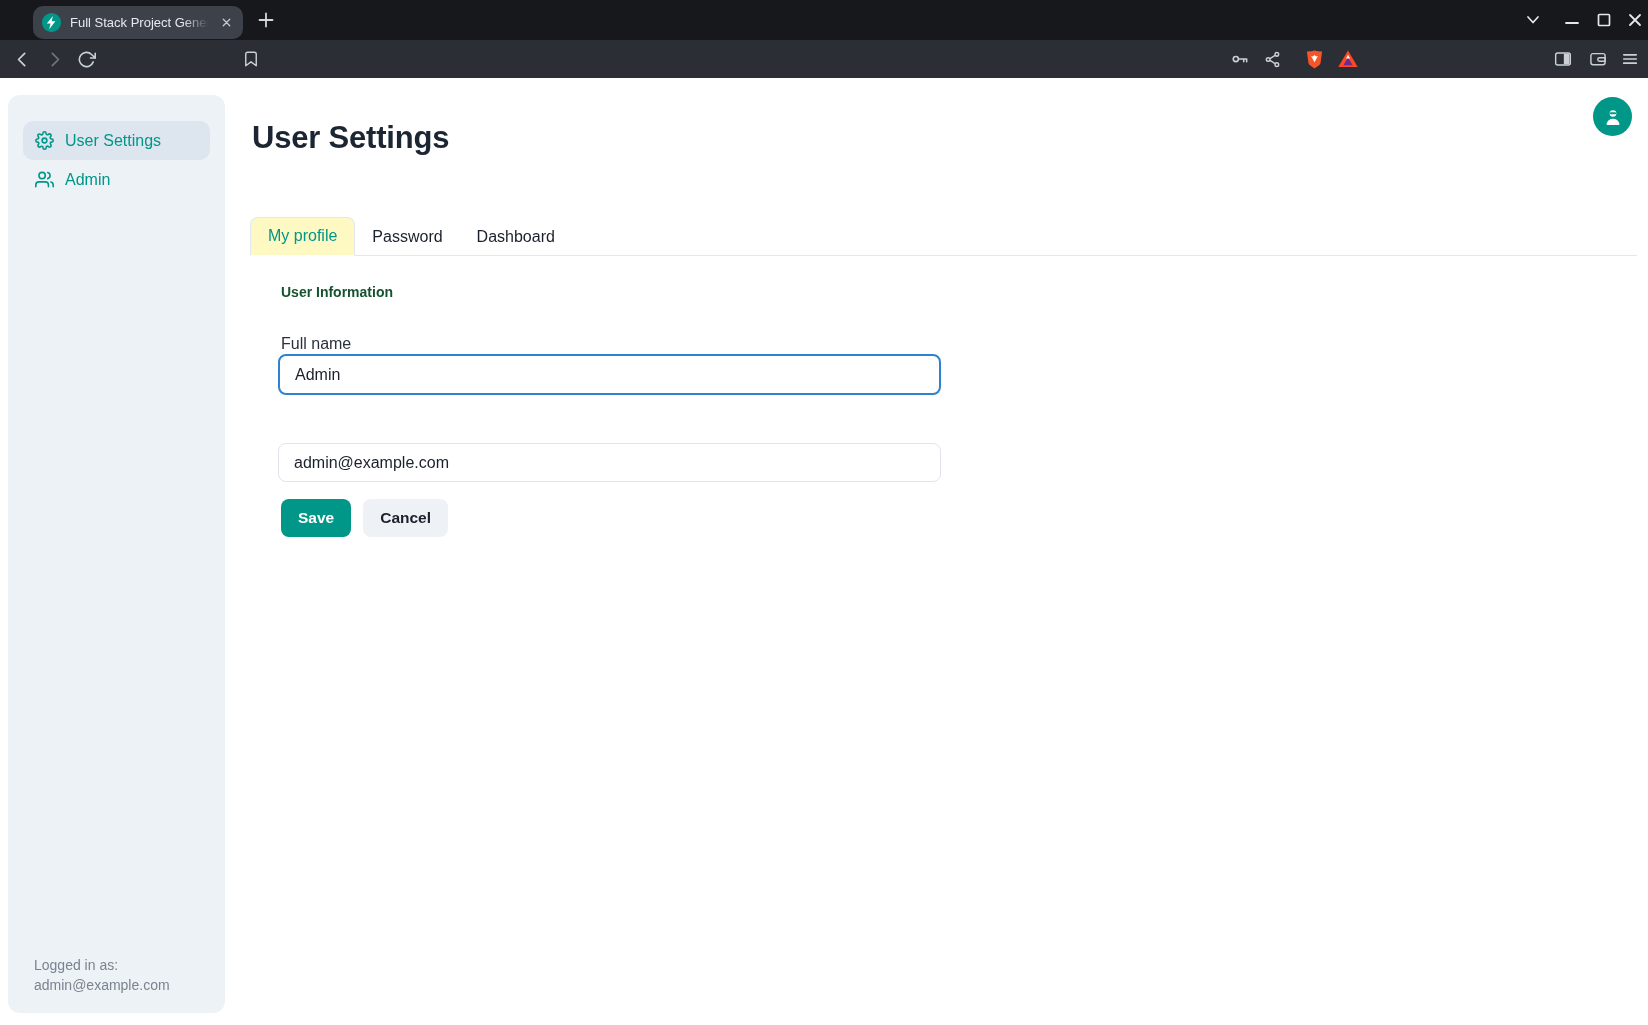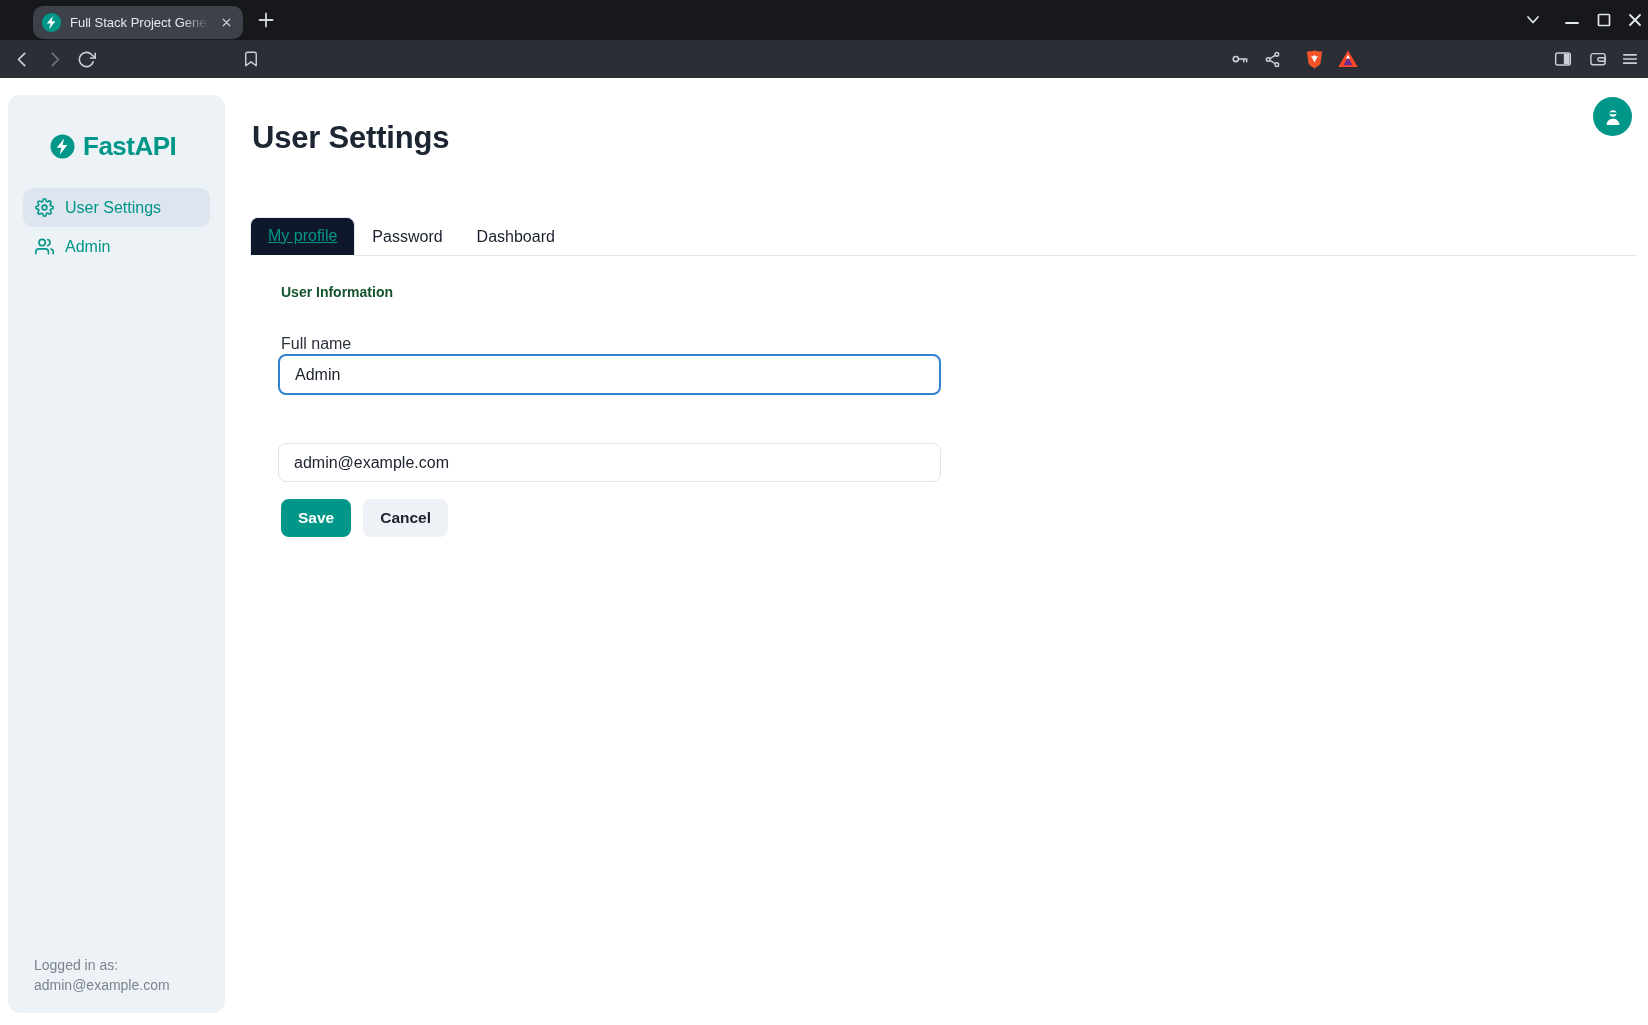--- a/index.html
+++ b/index.html
@@ -52,21 +52,21 @@
   .nav-ic { width:19px; height:19px; flex:0 0 19px; }
   .side-footer { position:absolute; left:26px; bottom:18px; font-size:14px; line-height:20px; color:#7b838e; }
 
   .page-title { position:absolute; left:252px; top:42px; font-size:31px; font-weight:700;
                 color:#1c2633; letter-spacing:-0.2px; }
 
   .tabrow { position:absolute; left:250px; top:139px; width:1387px; display:flex; align-items:flex-end;
             border-bottom:1px solid #e2e8f0; }
   .ptab { padding:9px 17px 10px; font-size:16px; color:#1a202c; cursor:pointer; margin-bottom:-1px; }
   .ptab.active { color:#009688; border:1px solid #e2e8f0; border-bottom:1px solid #fff;
-                 border-radius:8px 8px 0 0; background:#0f172a;text-decoration:underline; }
+                 border-radius:8px 8px 0 0; background:#fef9c3; }
 
   .section-heading { position:absolute; left:281px; top:206px; font-size:14px; font-weight:700; color:#14532d; }
   .field-label { position:absolute; left:281px; font-size:16px; color:#2a323c; }
   .field-input { position:absolute; left:278px; width:663px; height:41px; border-radius:8px;
                  font-size:16px; color:#1a202c; padding:0 15px; background:#fff; outline:none;
                  font-family:"Liberation Sans", sans-serif; }
   .focused { border:2px solid #3182ce; }
   .plain { border:1px solid #dfe5eb; height:39px; }
   .btnrow { position:absolute; left:281px; top:421px; display:flex; gap:12px; }
   .btn { height:38px; border:none; border-radius:8px; font-size:15.5px; font-weight:700;
@@ -199,29 +199,20 @@
     <div class="tool-ic" style="left:1618px; width:24px;">
       <svg viewBox="0 0 24 24" width="20" height="20" stroke="currentColor" stroke-width="2" stroke-linecap="round">
           <path d="M4.5 7h15M4.5 12h15M4.5 17h15"></path>
         </svg>
     </div>
   </div>
 
   <div class="page">
 
     <div class="sidebar">
-      <div class="logo">
-        <span class="logo-mark">
-          <svg viewBox="0 0 24 24" width="25" height="25">
-              <circle cx="12" cy="12" r="11.5" fill="#009688"></circle>
-              <polygon points="13.6,4.4 6.4,13.2 10.9,13.2 9.3,19.8 16.6,10.6 12.1,10.6" fill="#fff"></polygon>
-            </svg>
-        </span>
-        <span class="logo-text">FastAPI</span>
-      </div>
 
       <div class="nav">
         <div class="nav-item active">
           <span class="nav-ic">
             <svg viewBox="0 0 24 24" width="19" height="19" fill="none" stroke="currentColor" stroke-width="2" stroke-linecap="round" stroke-linejoin="round">
                 <circle cx="12" cy="12" r="3"></circle>
                 <path d="M19.4 15a1.65 1.65 0 0 0 .33 1.82l.06.06a2 2 0 0 1 0 2.83 2 2 0 0 1-2.83 0l-.06-.06a1.65 1.65 0 0 0-1.82-.33 1.65 1.65 0 0 0-1 1.51V21a2 2 0 0 1-2 2 2 2 0 0 1-2-2v-.09A1.65 1.65 0 0 0 9 19.4a1.65 1.65 0 0 0-1.82.33l-.06.06a2 2 0 0 1-2.83 0 2 2 0 0 1 0-2.83l.06-.06a1.65 1.65 0 0 0 .33-1.82 1.65 1.65 0 0 0-1.51-1H3a2 2 0 0 1-2-2 2 2 0 0 1 2-2h.09A1.65 1.65 0 0 0 4.6 9a1.65 1.65 0 0 0-.33-1.82l-.06-.06a2 2 0 0 1 0-2.83 2 2 0 0 1 2.83 0l.06.06a1.65 1.65 0 0 0 1.82.33H9a1.65 1.65 0 0 0 1-1.51V3a2 2 0 0 1 2-2 2 2 0 0 1 2 2v.09a1.65 1.65 0 0 0 1 1.51 1.65 1.65 0 0 0 1.82-.33l.06-.06a2 2 0 0 1 2.83 0 2 2 0 0 1 0 2.83l-.06.06a1.65 1.65 0 0 0-.33 1.82V9a1.65 1.65 0 0 0 1.51 1H21a2 2 0 0 1 2 2 2 2 0 0 1-2 2h-.09a1.65 1.65 0 0 0-1.51 1z"></path>
               </svg>
           </span>
           <span>User Settings</span>

